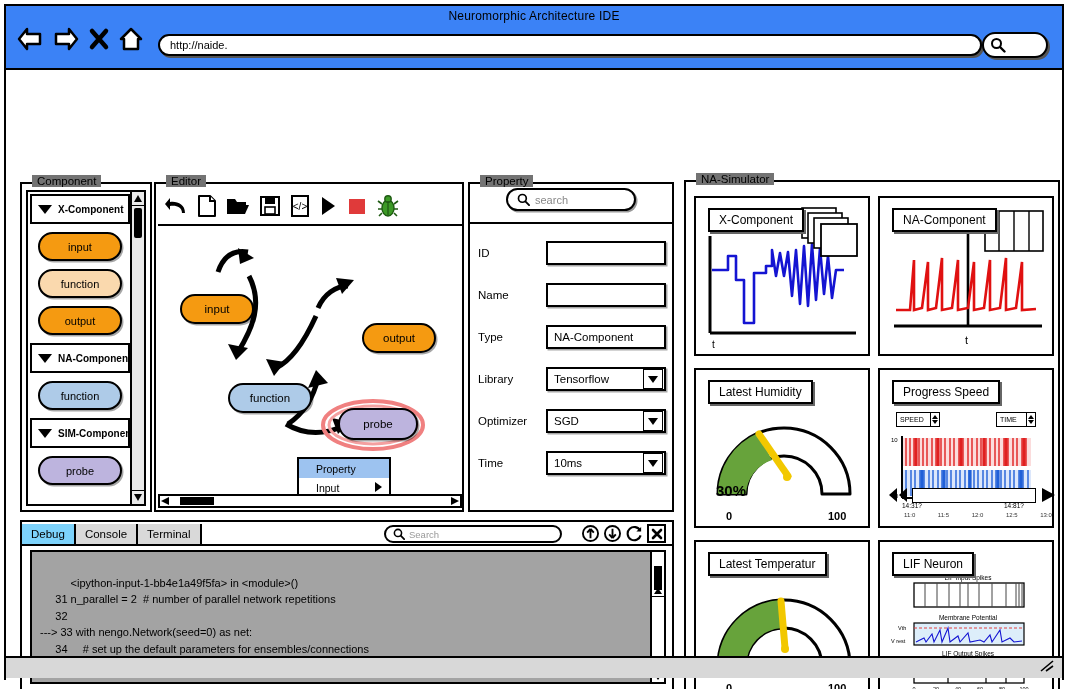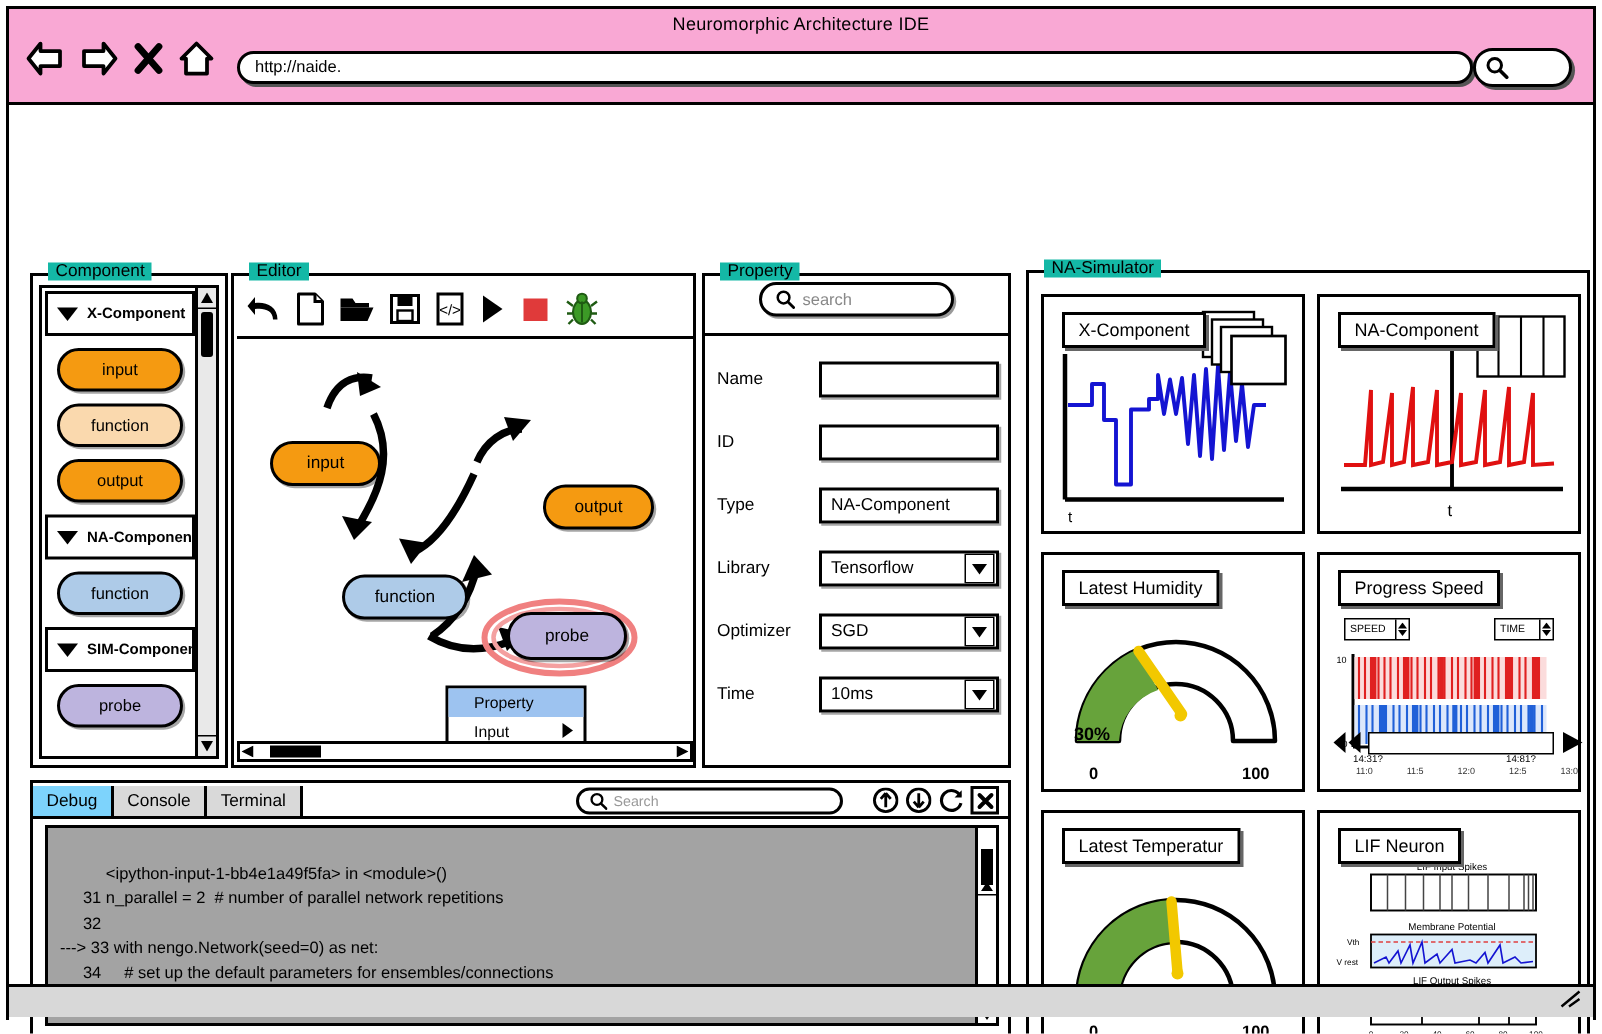--- a/index.html
+++ b/index.html
@@ -19,21 +19,21 @@
   
   .browser-frame {
     position: absolute; left: 4px; top: 4px;
     width: 1060px; height: 676px;
     border: 2px solid #000;
     background: #fff;
   }
   .chrome {
     position: absolute; left: 0; top: 0;
     width: 100%; height: 64px;
-    background: #f9a8d4;
+    background: #3b82f6;
     border-bottom: 2px solid #000;
   }
   .chrome-title {
     position: absolute; top: 3px; left: 0; width: 100%;
     text-align: center;
     font-size: 12px; color: #000;
     letter-spacing: .2px;
   }
   .nav-icons {
     position: absolute; left: 10px; top: 20px;
@@ -75,21 +75,21 @@
   }
 
   
   .group {
     position: absolute;
     border: 2px solid #000;
     background: #fff;
   }
   .group > .legend {
     position: absolute; top: -9px; left: 10px;
-    background: #14b8a6;
+    background: #737373;
     padding: 0 5px;
     font-size: 11.5px;
     color: #000;
     white-space: nowrap;
   }
 
   
   #component-group { left: 14px; top: 112px; width: 132px; height: 330px; }
   .comp-inner {
     position: absolute; left: 4px; top: 6px;
@@ -237,21 +237,21 @@
     background: #fff;
     padding: 3px 9px;
     font-size: 12px;
     box-shadow: 2px 2px 0 #666;
     z-index: 3;
   }
   .stack-icon { position:absolute; right:8px; top:8px; z-index:2;}
   .mini-table { position:absolute; right:8px; top:12px; z-index:2;}
   .gauge-val {
     position:absolute; width:100%; text-align:center;
-    font-size: 12px; font-weight:bold;
+    font-size: 15px; font-weight:bold;
   }
   .gauge-min { position:absolute; font-size:11px; font-weight:bold;}
   .gauge-max { position:absolute; font-size:11px; font-weight:bold;}
 
   
   .ps-dd {
     position:absolute; height:15px;
     border:1.5px solid #000; background:#fff;
     display:flex; align-items:center; justify-content:space-between;
     font-size:7px; padding-left:3px;
@@ -506,27 +506,27 @@
               <circle cx="5.8" cy="5.8" r="4.2" fill="none" stroke="#000" stroke-width="1.8"></circle>
               <path d="M9 9 L13 13" stroke="#000" stroke-width="2" stroke-linecap="round"></path>
             </svg>
             <span>search</span>
           </div>
         </div>
         <div class="prop-divider"></div>
 
         <div class="prop-rows">
           <div class="prow">
-            <div class="plabel">Name</div>
+            <div class="plabel">ID</div>
             <div class="pfield">
               <span></span>
             </div>
           </div>
           <div class="prow">
-            <div class="plabel">ID</div>
+            <div class="plabel">Name</div>
             <div class="pfield">
               <span></span>
             </div>
           </div>
           <div class="prow">
             <div class="plabel">Type</div>
             <div class="pfield">
               <span>NA-Component</span>
             </div>
           </div>

